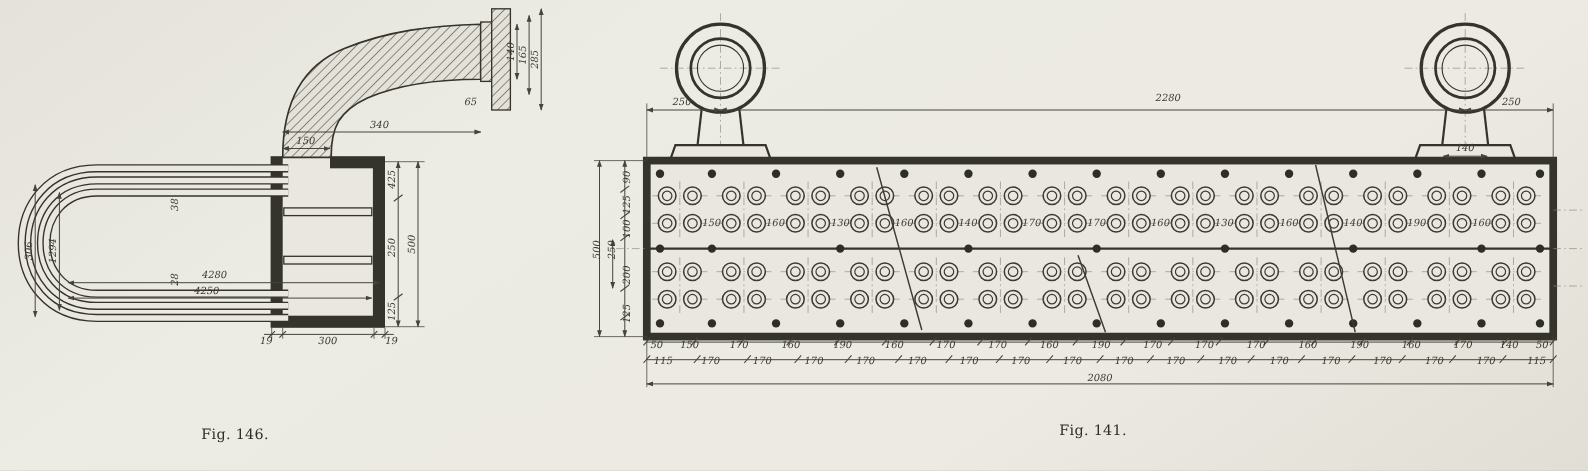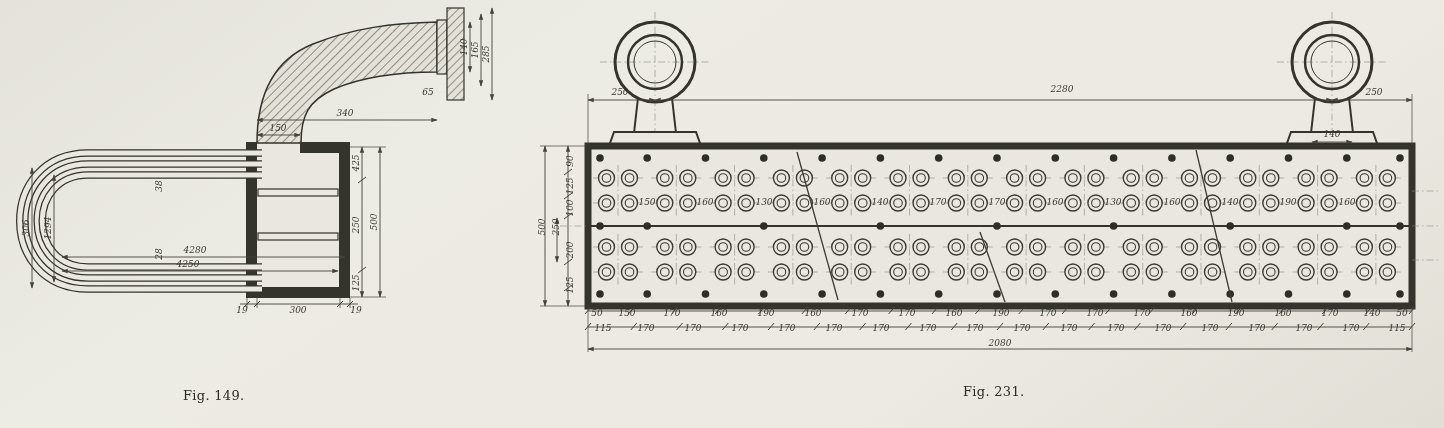--- a/index.html
+++ b/index.html
@@ -624,16 +624,16 @@
           <text transform="translate(1210 331) rotate(0)" class="dim">170</text>
           <text transform="translate(1257 331) rotate(0)" class="dim">170</text>
           <text transform="translate(1304 331) rotate(0)" class="dim">170</text>
           <text transform="translate(1351 331) rotate(0)" class="dim">170</text>
           <text transform="translate(1397 331) rotate(0)" class="dim">115</text>
           <text transform="translate(1000 346) rotate(0)" class="dim" font-size="10">2080</text>
         </g>
   </g>
 </svg>
 
-<div class="caption" style="left:183px;top:388px">Fig. 149.</div>
-<div class="caption" style="left:963px;top:384px">Fig. 231.</div>
+<div class="caption" style="left:183px;top:388px">Fig. 146.</div>
+<div class="caption" style="left:963px;top:384px">Fig. 141.</div>
 
 </div>
 
 </body></html>

